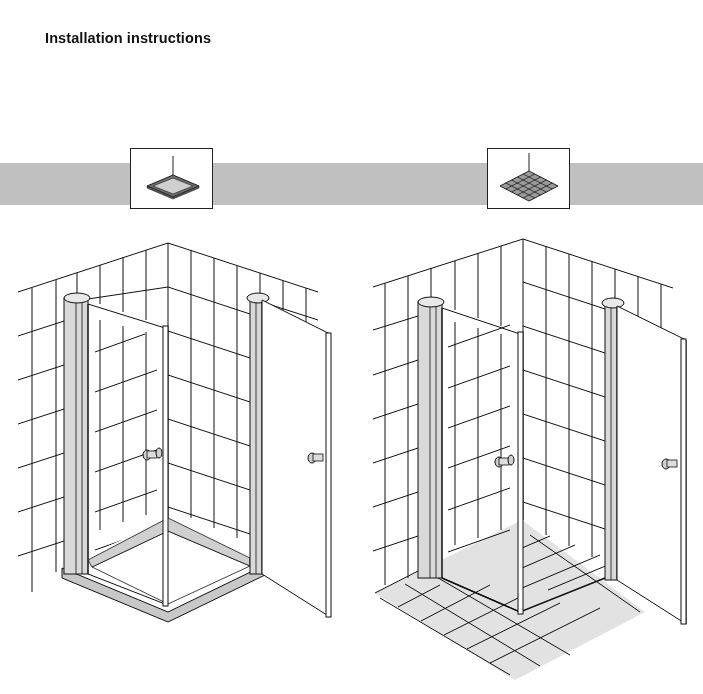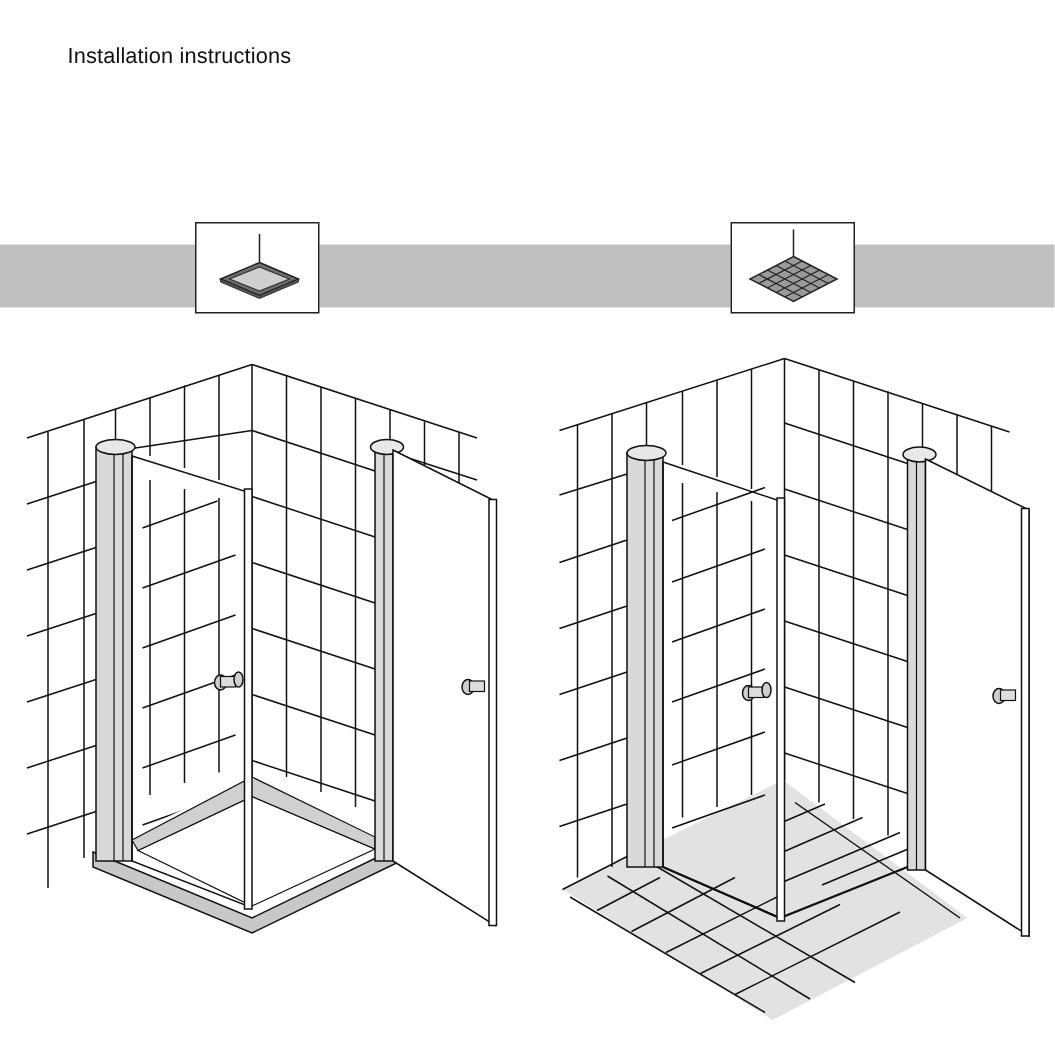--- a/index.html
+++ b/index.html
@@ -1,17 +1,17 @@
 <!DOCTYPE html>
 <html><head>
 <meta charset="utf-8">
 <style>
   html, body { margin: 0; padding: 0; background: #ffffff; }
   body { width: 703px; height: 694px; position: relative; overflow: hidden; font-family: "Liberation Sans", sans-serif; }
-  .title { position: absolute; left: 45px; top: 30px; font-size: 14.5px; font-weight: normal; color: #111; letter-spacing: 0.1px; }
+  .title { position: absolute; left: 45px; top: 30px; font-size: 14.5px; font-weight: bold; color: #111; letter-spacing: 0.1px; }
   .band { position: absolute; left: 0; top: 163px; width: 703px; height: 42px; background: #c0c0c0; }
   .icon-box { position: absolute; top: 148px; width: 81px; height: 59px; border: 1.5px solid #222; background: #fff; }
   .icon-box svg { position: absolute; left: 0; top: 0; }
   .illus { position: absolute; left: 0; top: 0; }
 </style>
 </head>
 <body>
 
 <div class="title">Installation instructions</div>
 

